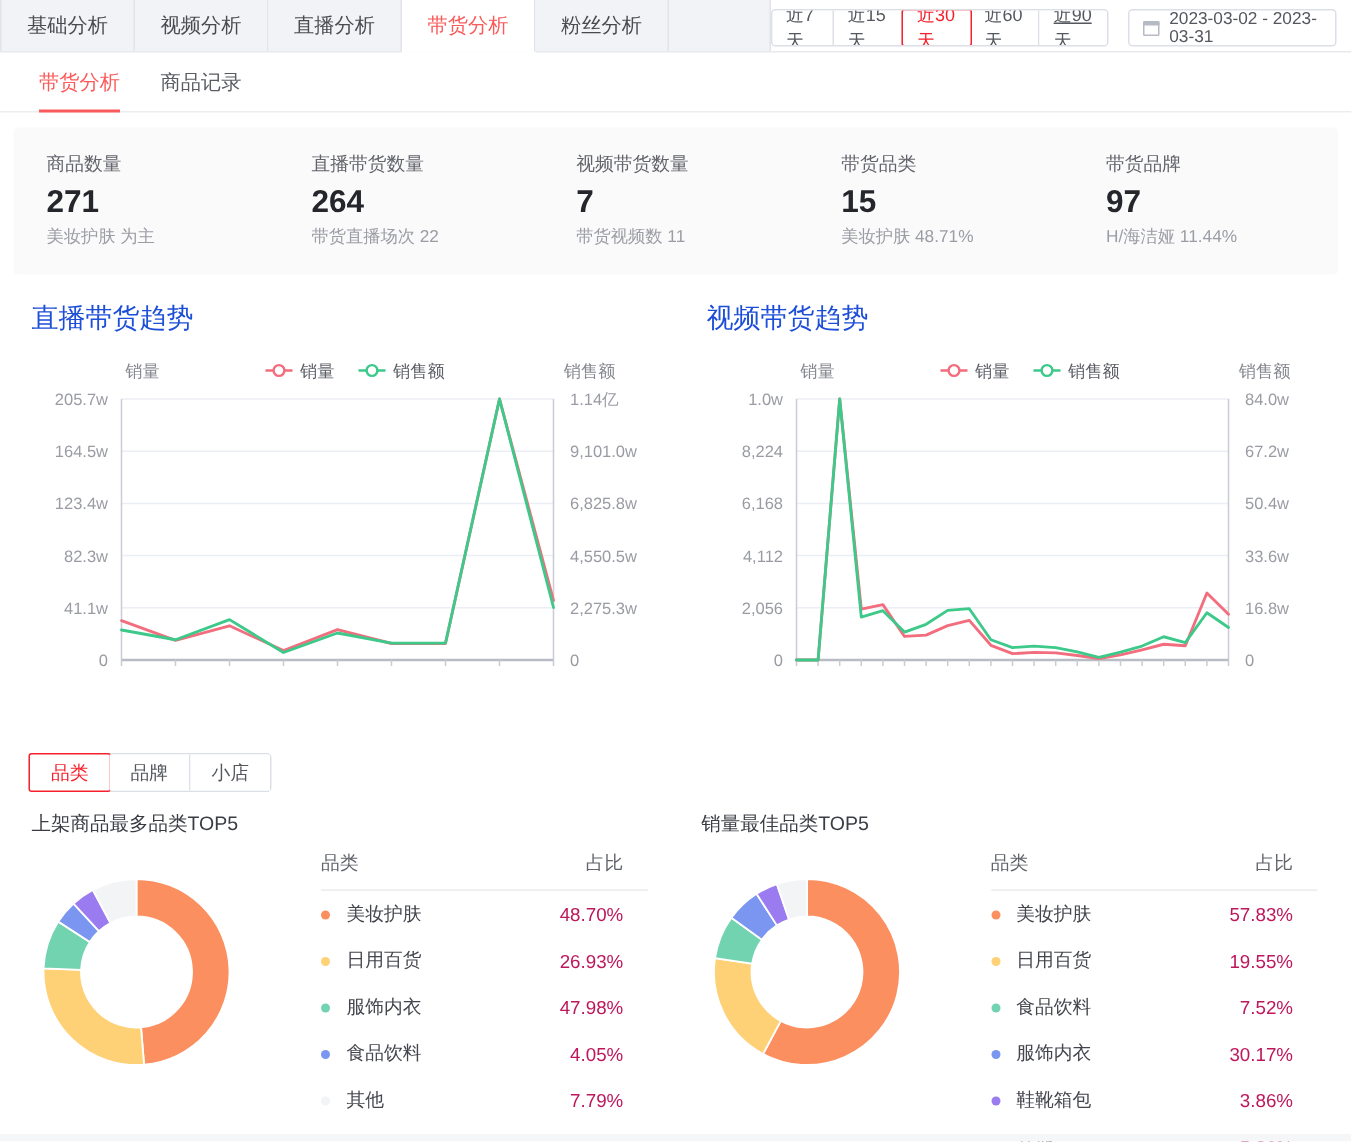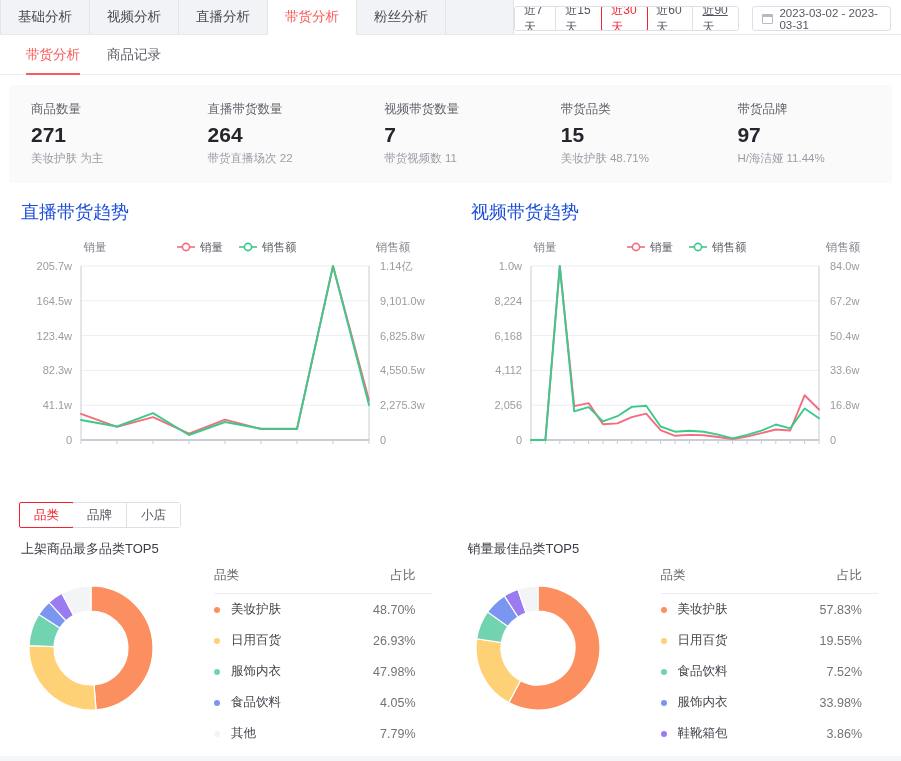--- a/index.html
+++ b/index.html
@@ -163,21 +163,21 @@
   table.ptable th.num, table.ptable td.num { text-align: right; padding-right: 16px; }
   table.ptable td {
     font-size: 12.5px; color: #44464d;
     padding: 7px 0 7px 0;
   }
   table.ptable td.name { padding-left: 17px; position: relative; }
   .dot {
     position: absolute; left: 0; top: 50%; margin-top: -3px;
     width: 6px; height: 6px; border-radius: 50%;
   }
-  table.ptable td.num { color: #737373; }
+  table.ptable td.num { color: #be185d; }
   .bottom-strip { position:absolute; left:0; bottom:0; width:901px; height:5px; background:#f5f6f8; }
 </style>
 </head>
 <body>
 
 <div class="page">
 
   <div class="topbar">
     <div class="tabstrip">
       <div class="tab">
@@ -464,21 +464,21 @@
                 <tr>
                   <td class="name"><span class="dot" style="background: rgb(255, 209, 118);"></span><span>日用百货</span></td>
                   <td class="num">19.55%</td>
                 </tr>
                 <tr>
                   <td class="name"><span class="dot" style="background: rgb(114, 211, 177);"></span><span>食品饮料</span></td>
                   <td class="num">7.52%</td>
                 </tr>
                 <tr>
                   <td class="name"><span class="dot" style="background: rgb(123, 150, 240);"></span><span>服饰内衣</span></td>
-                  <td class="num">33.98%</td>
+                  <td class="num">30.17%</td>
                 </tr>
                 <tr>
                   <td class="name"><span class="dot" style="background: rgb(155, 123, 240);"></span><span>鞋靴箱包</span></td>
                   <td class="num">3.86%</td>
                 </tr>
                 <tr>
                   <td class="name"><span class="dot" style="background: rgb(243, 244, 246);"></span><span>其他</span></td>
                   <td class="num">5.26%</td>
                 </tr>
               </tbody>

